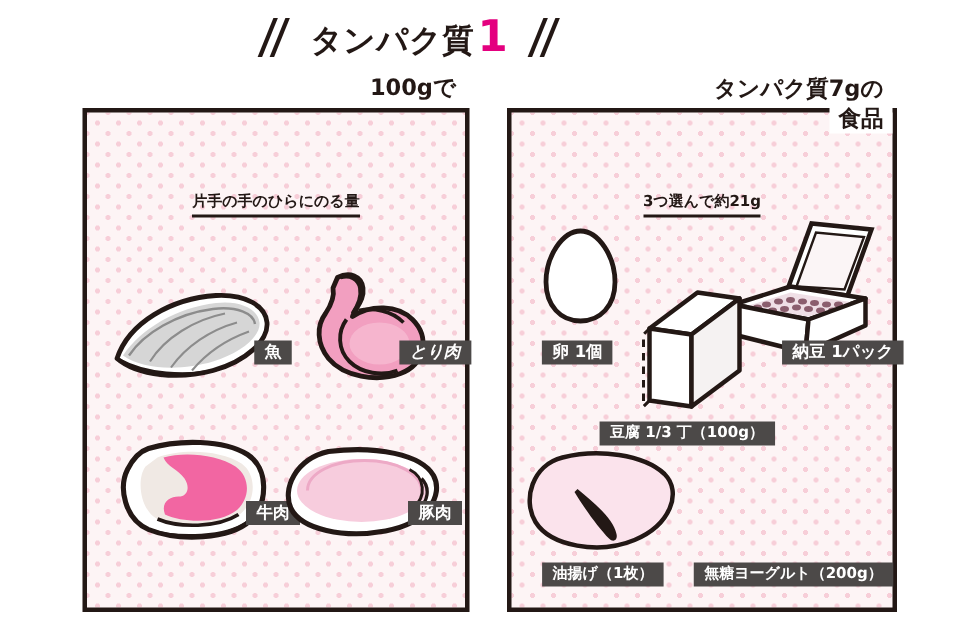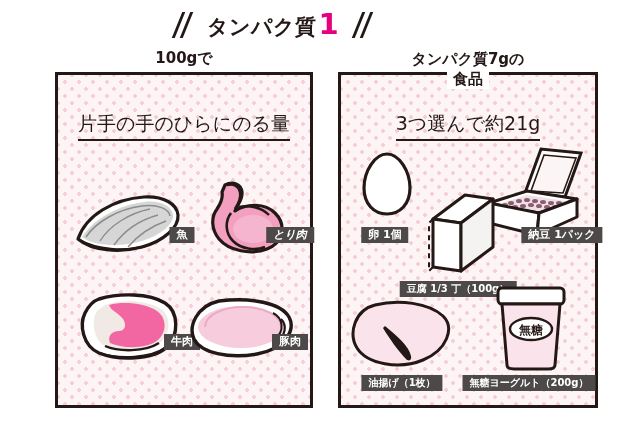--- a/index.html
+++ b/index.html
@@ -79,21 +79,21 @@
   }
   .panel.left  { left: 55px;  width: 258px; }
   .panel.right { left: 338px; width: 260px; }
 
   
   .panel-head {
     position: absolute;
     top: -27px;
     left: 0;
     width: 100%;
-    text-align: center;
+    text-align: right;
     pointer-events: none;
   }
   .panel-head .line {
     display: inline-block;
     background: #ffffff;
     padding: 0 6px;
     font-size: 15px;
     font-weight: bold;
     line-height: 1.28;
     white-space: nowrap;
@@ -103,26 +103,27 @@
 
   .panel-sub {
     position: absolute;
     top: 36px;
     left: 0;
     width: 100%;
     text-align: center;
   }
   .panel-sub span {
     display: inline-block;
-    font-size: 19px;
-    font-weight: normal;
+    font-size: 10px;
+    font-weight: bold;
     color: #231815;
     border-bottom: 2px solid #231815;
     padding-bottom: 2px;
     white-space: nowrap;
+    margin-top: 16px;
   }
 
   
   .tag {
     position: absolute;
     background: #4c4948;
     color: #ffffff;
     font-size: 11px;
     font-weight: bold;
     line-height: 16px;
@@ -285,25 +286,14 @@
   <div class="tag small" style="left:117px; top:206px;">豆腐 1/3 丁（100g）</div>
 
   <div class="art" style="left:60px; top:225px;">
     <svg width="104" height="68" viewBox="0 0 104 68">
       <path d="M26 5 C50 -1 80 3 94 16 C106 28 98 50 74 60 C50 70 18 64 8 48 C-1 33 6 10 26 5 Z" fill="#fbe3ec" stroke="#231815" stroke-width="3" stroke-linejoin="round"></path>
       <path d="M36 26 C48 36 60 46 62 56 C63 60 60 62 57 59 C50 52 40 38 34 28" fill="#231815"></path>
     </svg>
   </div>
   <div class="tag small" style="left:61px; top:300px;">油揚げ（1枚）</div>
 
-  <div class="art" style="left:190px; top:210px;">
-    <svg width="78" height="86" viewBox="0 0 78 86">
-
-      <rect x="6" y="3" width="66" height="16" rx="4" fill="#ffffff" stroke="#231815" stroke-width="3"></rect>
-
-      <path d="M10 19 L68 19 L63 80 C63 83 60 84 56 84 L22 84 C18 84 15 83 15 80 Z" fill="#fbe3ec" stroke="#231815" stroke-width="3" stroke-linejoin="round"></path>
-
-      <ellipse cx="39" cy="44" rx="21" ry="11" fill="#ffffff" stroke="#231815" stroke-width="2.4"></ellipse>
-      <text x="39" y="49" text-anchor="middle" font-family="'DejaVu Sans','Liberation Sans',sans-serif" font-size="12" font-weight="bold" fill="#231815">無糖</text>
-    </svg>
-  </div>
   <div class="tag small" style="left:188px; top:300px;">無糖ヨーグルト（200g）</div>
 </div>
 
 </body></html>

